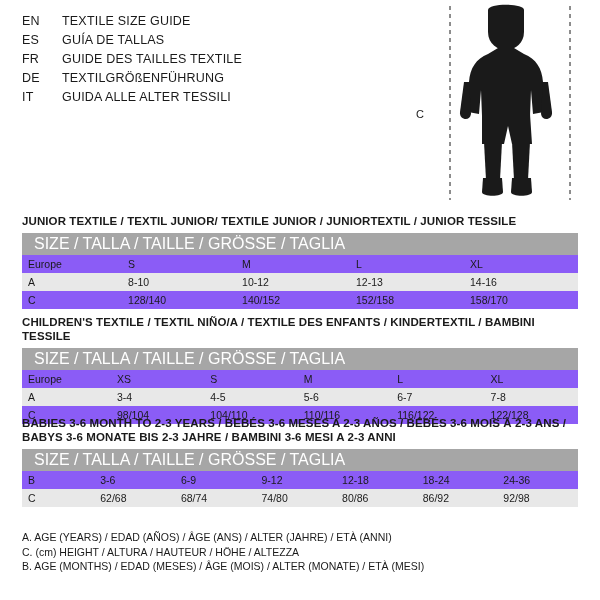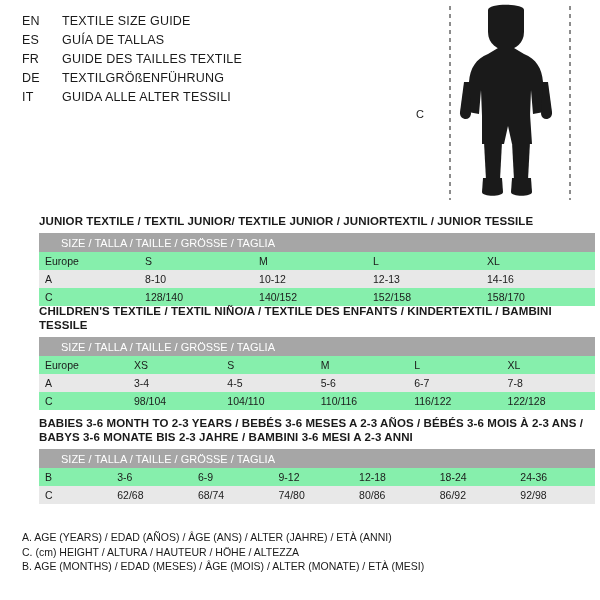--- a/index.html
+++ b/index.html
@@ -61,21 +61,20 @@
     top: 104px;
     font-size: 11px;
     color: #1a1a1a;
   }
 
   
   .section {
     position: absolute;
     left: 22px;
     width: 556px;
-    margin-left: 17px;
   }
   .section-title {
     font-size: 11.5px;
     font-weight: bold;
     color: #1a1a1a;
     margin-bottom: 5px;
     line-height: 14px;
     letter-spacing: 0.1px;
   }
   table.size-table {
@@ -86,29 +85,29 @@
   table.size-table td, table.size-table th {
     font-size: 10.5px;
     font-weight: normal;
     text-align: left;
     padding: 3px 0 3px 6px;
     color: #1a1a1a;
   }
   tr.head-row td {
     background: #a6a6a6;
     color: #ffffff;
-    font-size: 11px;
+    font-size: 16px;
     height: 15px;
-    padding: 2px 0 2px 22px;
+    padding: 2px 0 2px 12px;
   }
   tr.shaded td {
     background: #e8e8e8;
   }
   tr.plain td {
-    background: #86efac;
+    background: #8b5cf6;
   }
 
   
   .legend {
     position: absolute;
     left: 22px;
     width: 556px;
     font-size: 10.5px;
     line-height: 14.5px;
     color: #1a1a1a;
@@ -202,21 +201,21 @@
           <td>C</td>
           <td>128/140</td>
           <td>140/152</td>
           <td>152/158</td>
           <td>158/170</td>
         </tr>
       </tbody>
     </table>
   </div>
 
-  <div class="section" style="top:304px;">
+  <div class="section" style="top:315px;">
     <div class="section-title">CHILDREN'S TEXTILE / TEXTIL NIÑO/A / TEXTILE DES ENFANTS / KINDERTEXTIL / BAMBINI TESSILE</div>
     <table class="size-table">
       <colgroup>
         <col style="width:16%">
           <col style="width:16.8%">
           <col style="width:16.8%">
           <col style="width:16.8%">
           <col style="width:16.8%">
           <col style="width:16.8%">
       </colgroup>

